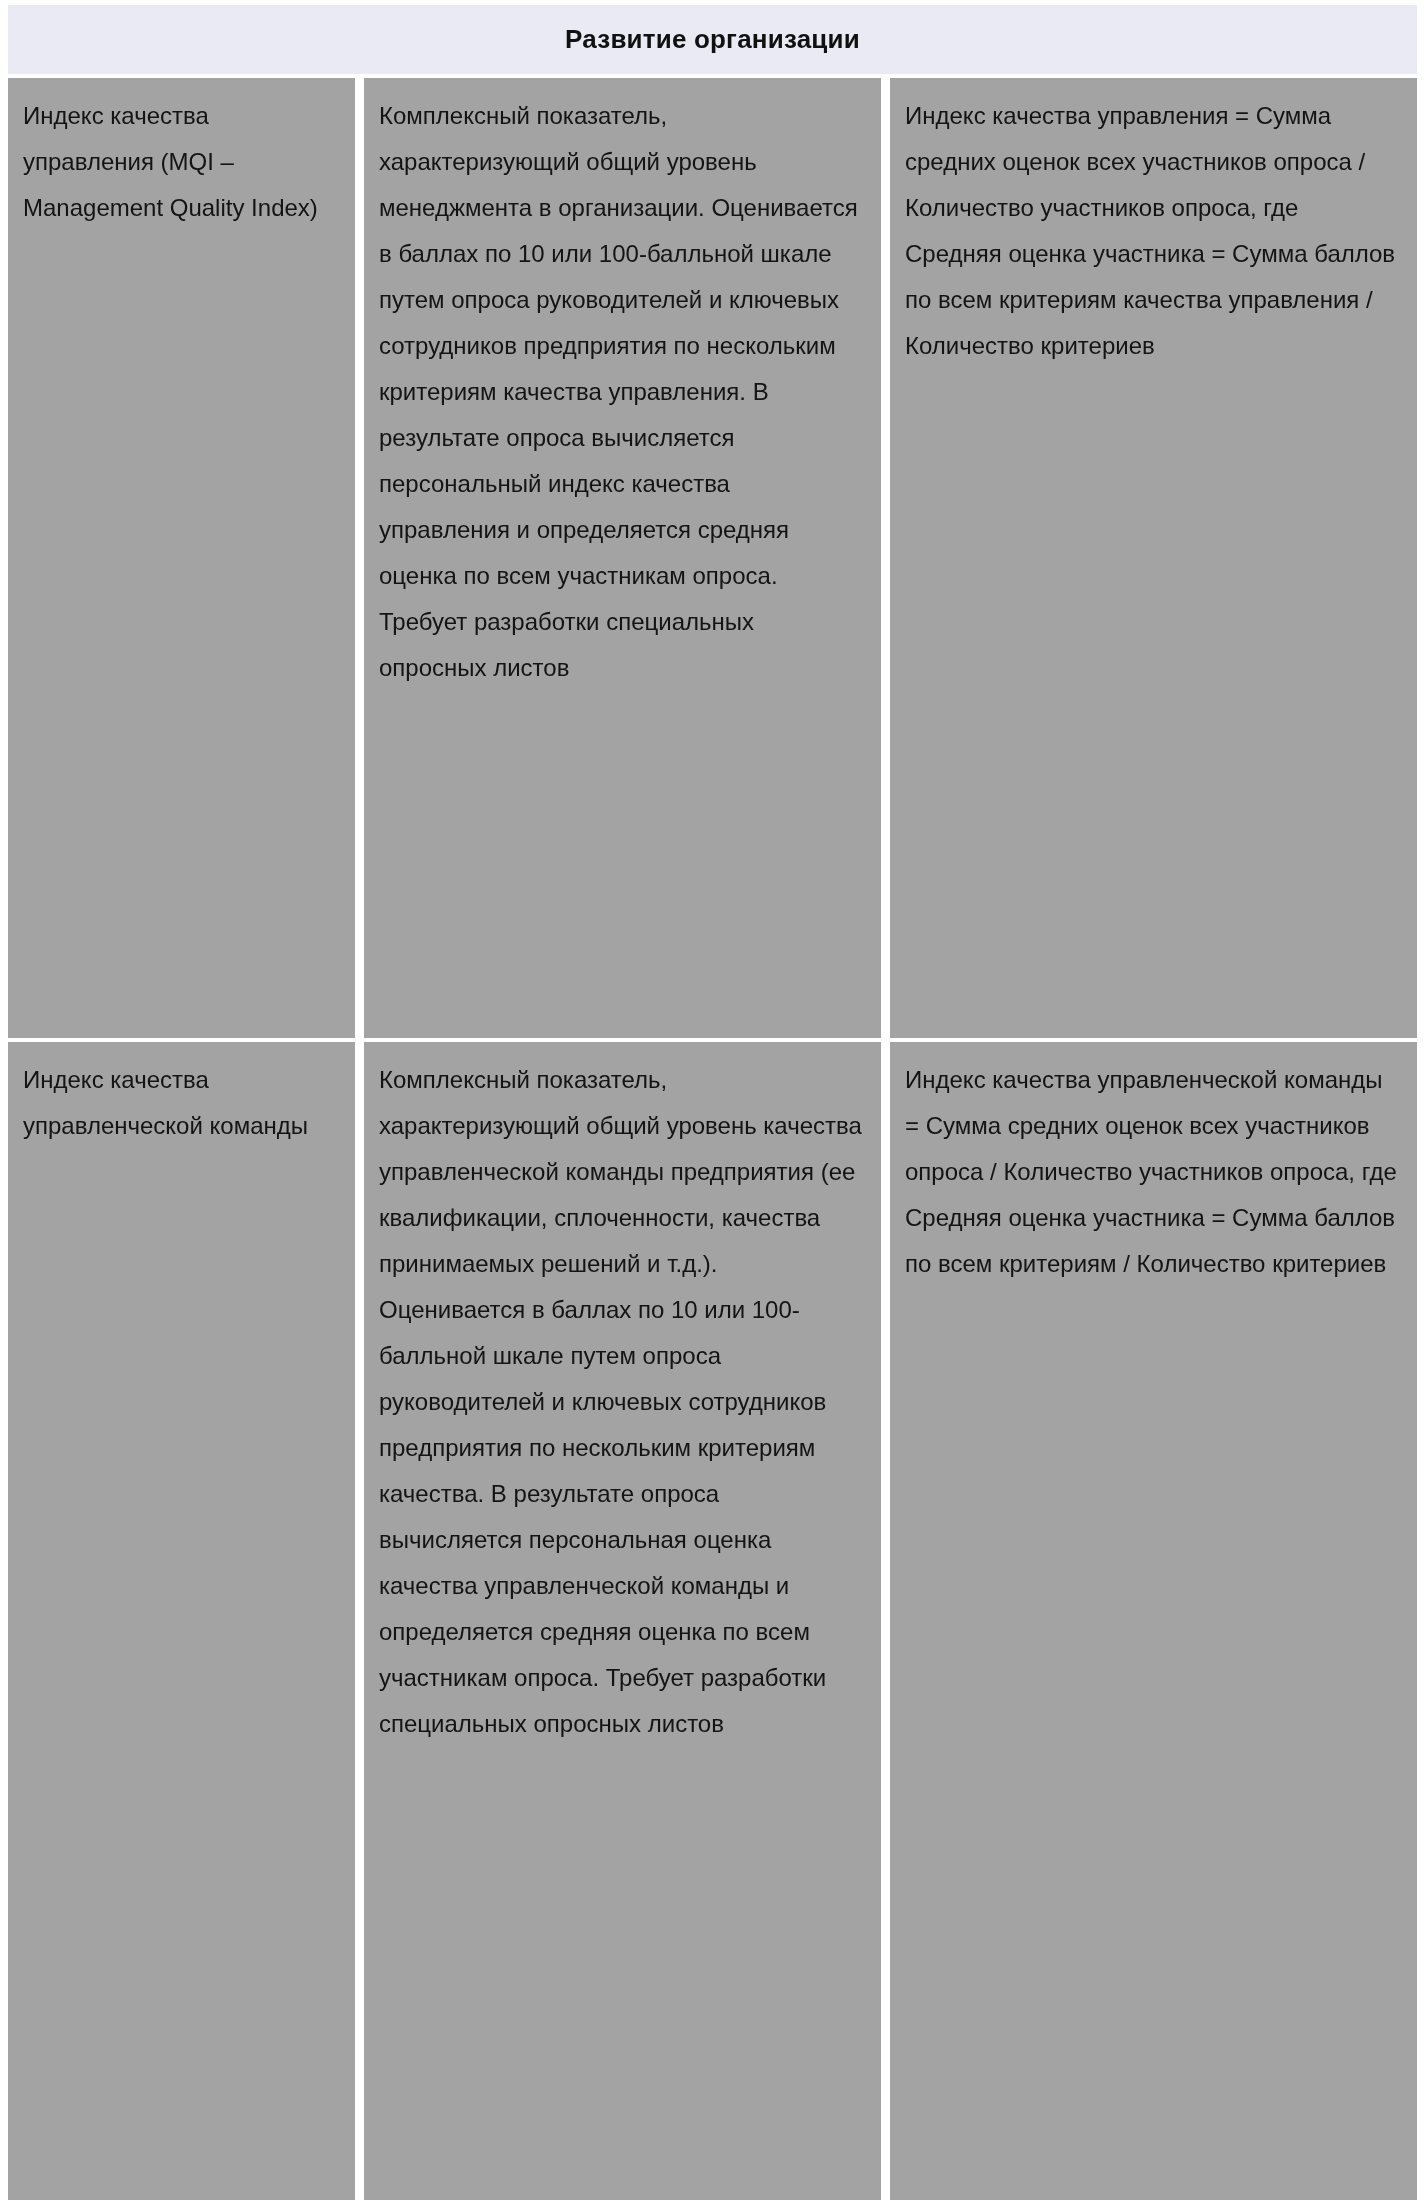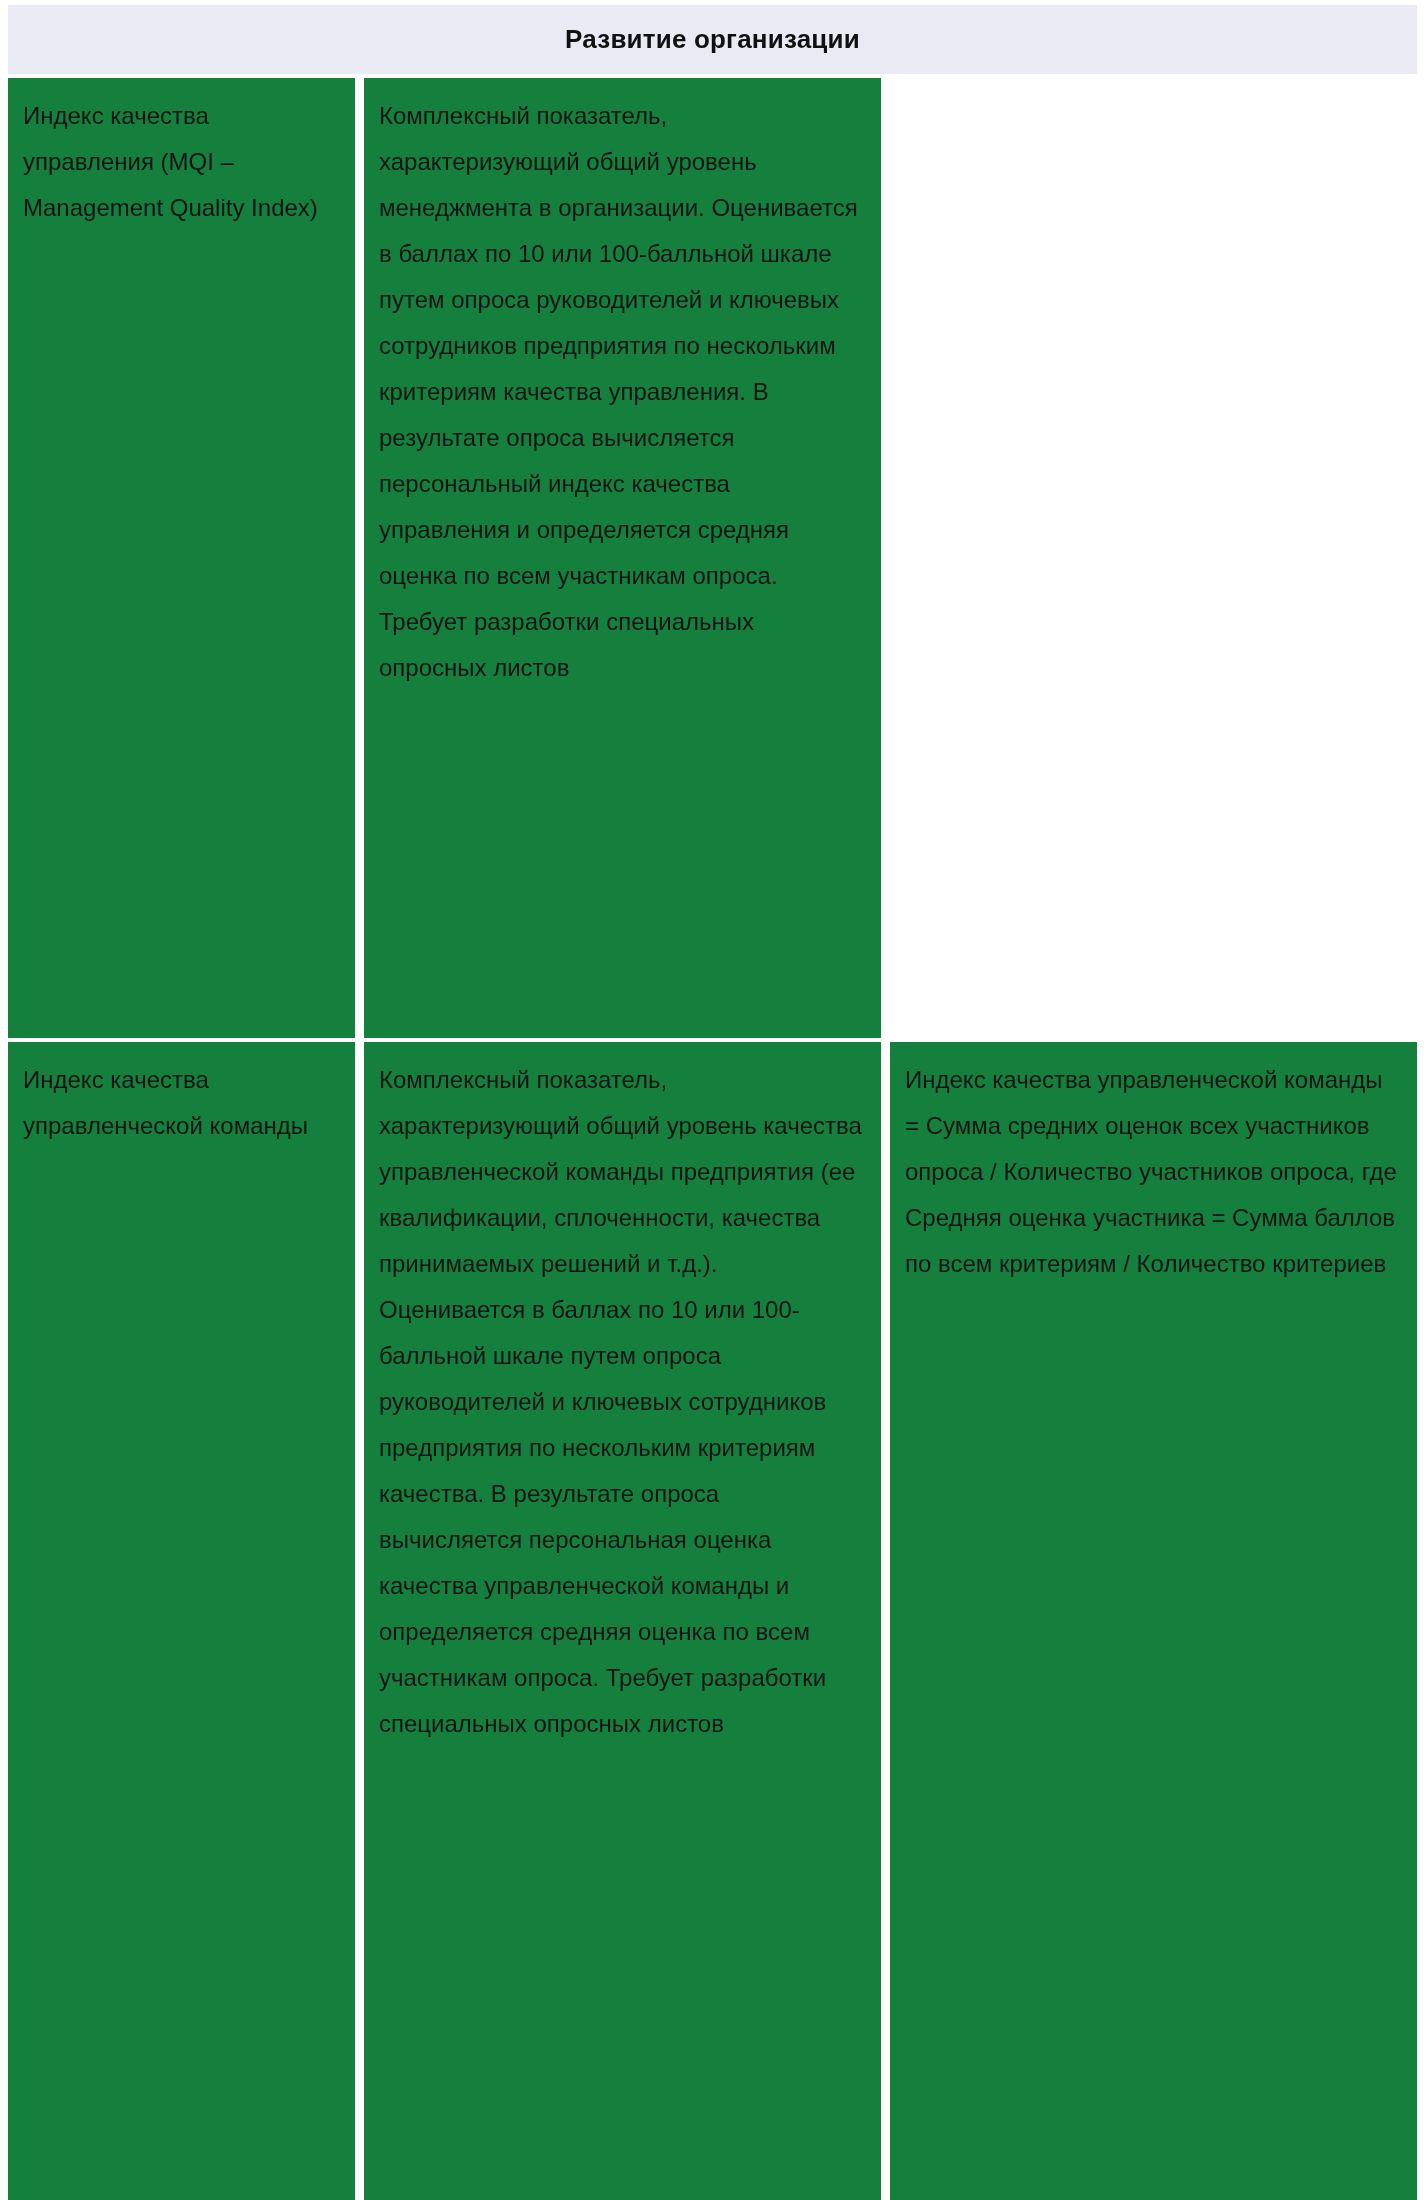--- a/index.html
+++ b/index.html
@@ -41,40 +41,41 @@
     flex: none;
     display: grid;
     grid-template-columns: 347px 517px 1fr;
     gap: 9px;
   }
 
   .row-1 { height: 960px; }
   .row-2 { height: 1197px; }
 
   .cell {
-    background: #15803d;
+    background: #a3a3a3;
     padding: 15px 16px 15px 15px;
     font-size: 24px;
     line-height: 46px;
     color: #141414;
     overflow: hidden;
   }
 </style>
 </head>
 <body>
 
 <div class="page">
 
   <div class="header-row">
     <div class="header-title">Развитие организации</div>
   </div>
 
   <div class="data-row row-1">
     <div class="cell">Индекс качества управления (MQI – Management Quality Index)</div>
     <div class="cell">Комплексный показатель, характеризующий общий уровень менеджмента в организации. Оценивается в баллах по 10 или 100-балльной шкале путем опроса руководителей и ключевых сотрудников предприятия по нескольким критериям качества управления. В результате опроса вычисляется персональный индекс качества управления и определяется средняя оценка по всем участникам опроса. Требует разработки специальных опросных листов</div>
+    <div class="cell">Индекс качества управления = Сумма средних оценок всех участников опроса / Количество участников опроса, где Средняя оценка участника = Сумма баллов по всем критериям качества управления / Количество критериев</div>
   </div>
 
   <div class="data-row row-2">
     <div class="cell">Индекс качества управленческой команды</div>
     <div class="cell">Комплексный показатель, характеризующий общий уровень качества управленческой команды предприятия (ее квалификации, сплоченности, качества принимаемых решений и т.д.). Оценивается в баллах по 10 или 100-балльной шкале путем опроса руководителей и ключевых сотрудников предприятия по нескольким критериям качества. В результате опроса вычисляется персональная оценка качества управленческой команды и определяется средняя оценка по всем участникам опроса. Требует разработки специальных опросных листов</div>
     <div class="cell">Индекс качества управленческой команды = Сумма средних оценок всех участников опроса / Количество участников опроса, где Средняя оценка участника = Сумма баллов по всем критериям / Количество критериев</div>
   </div>
 
 </div>
 

